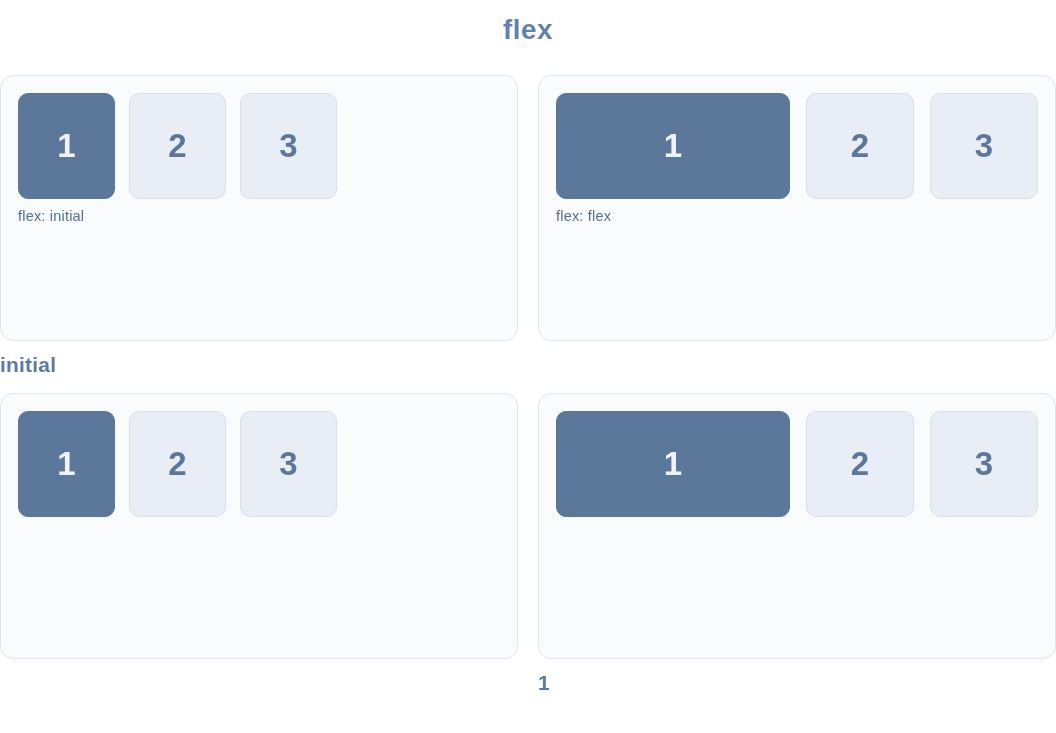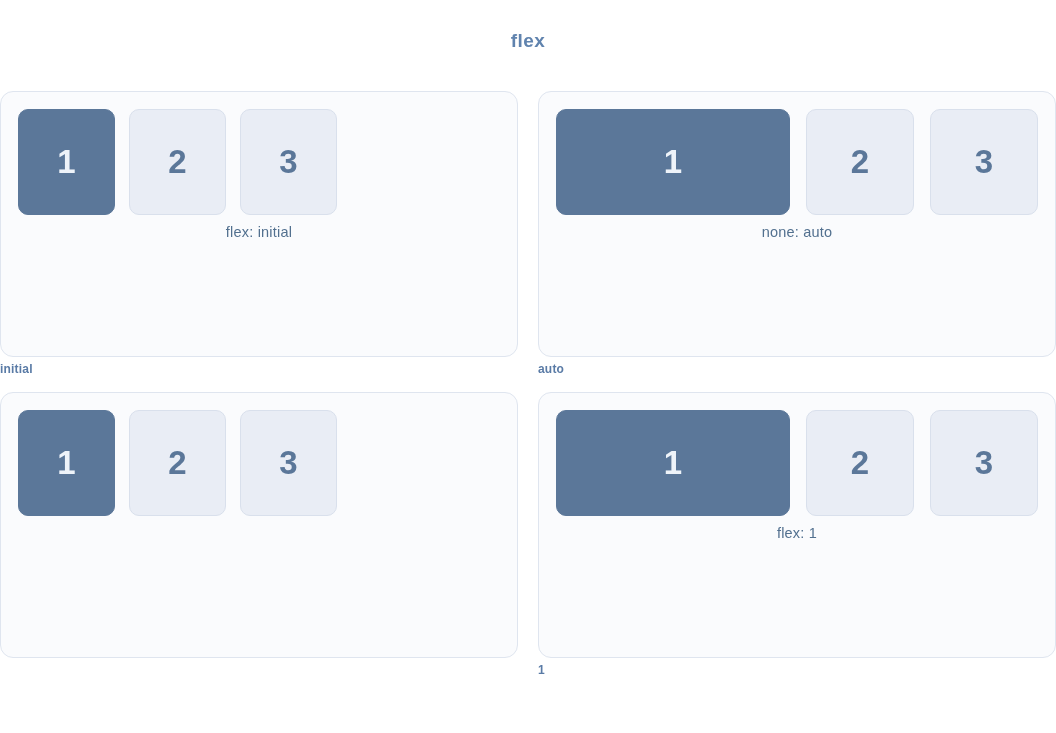--- a/index.html
+++ b/index.html
@@ -9,25 +9,25 @@
     font-family: "Liberation Sans", sans-serif;
   }
   .page {
     width: 1056px;
     height: 733px;
     position: relative;
     box-sizing: border-box;
     overflow: hidden;
   }
   .page-title {
-    margin: 16px;
+    margin: 0;
     padding-top: 14px;
     height: 44px;
     text-align: center;
-    font-size: 19px;
+    font-size: 28px;
     font-weight: bold;
     letter-spacing: 0.5px;
     color: var(--title, #6083ae);
   }
   .panel-grid {
     display: grid;
     grid-template-columns: 1fr 1fr;
     column-gap: 20px;
     row-gap: 16px;
     margin-top: 17px;
@@ -76,25 +76,24 @@
   .box-row.grow .box-primary {
     flex: 1 1 auto;
     width: auto;
   }
   .flex-property-label {
     margin-top: 9px;
     font-size: 14.5px;
     font-weight: 500;
     color: var(--flex_label, #52708f);
     letter-spacing: 0.2px;
-    text-align: center;
   }
   .panel-caption {
-    margin-top: 5px;
-    font-size: 12px;
+    margin-top: 12px;
+    font-size: 21px;
     font-weight: bold;
     color: var(--caption, #5a7ba6);
     letter-spacing: 0.2px;
   }
 </style>
 </head>
 <body>
 
 <div class="page">
 
@@ -114,41 +113,39 @@
       <div class="panel-caption">initial</div>
     </div>
 
     <div class="panel-cell">
       <div class="demo-card">
         <div class="box-row grow">
           <div class="flex-box box-primary">1</div>
           <div class="flex-box box-muted">2</div>
           <div class="flex-box box-muted">3</div>
         </div>
-        <div class="flex-property-label">none: auto</div>
+        <div class="flex-property-label">flex: flex</div>
       </div>
-      <div class="panel-caption">auto</div>
     </div>
 
     <div class="panel-cell">
       <div class="demo-card">
         <div class="box-row">
           <div class="flex-box box-primary">1</div>
           <div class="flex-box box-muted">2</div>
           <div class="flex-box box-muted">3</div>
         </div>
       </div>
     </div>
 
     <div class="panel-cell">
       <div class="demo-card">
         <div class="box-row grow">
           <div class="flex-box box-primary">1</div>
           <div class="flex-box box-muted">2</div>
           <div class="flex-box box-muted">3</div>
         </div>
-        <div class="flex-property-label">flex: 1</div>
       </div>
       <div class="panel-caption">1</div>
     </div>
 
   </div>
 </div>
 
 </body></html>

